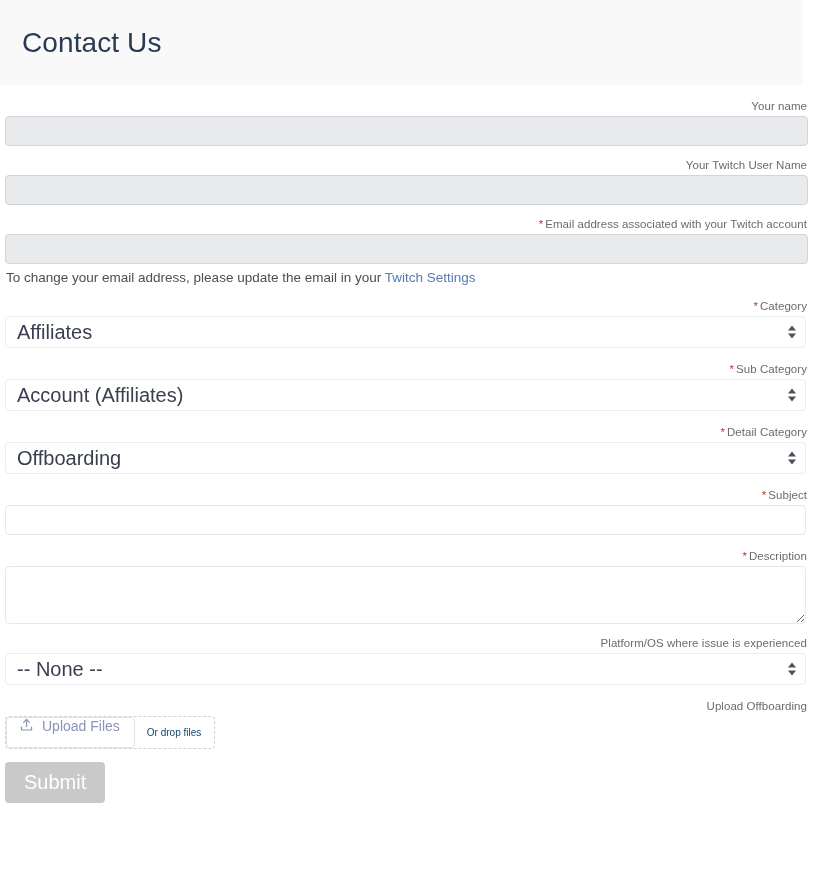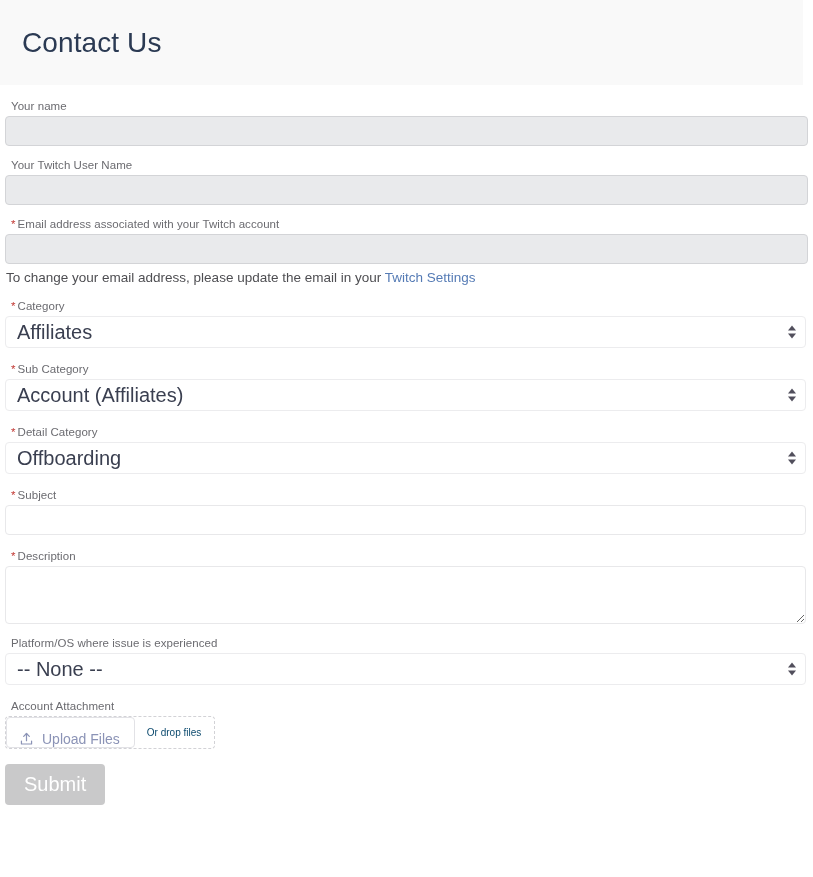--- a/index.html
+++ b/index.html
@@ -39,22 +39,23 @@
     box-sizing: border-box;
   }
   .field {
     margin-bottom: 0;
   }
   .field-label {
     display: block;
     font-size: 11.5px;
     color: #6b6b70;
     line-height: 14px;
-    margin: 0 0 3px 6px;
+    margin: 0 0 3px 18px;
     letter-spacing: 0.05px;
+    text-align: right;
   }
   .req {
     color: #c23934;
     font-size: 11.5px;
     margin-right: 2px;
     vertical-align: top;
     line-height: 14px;
   }
 
   
@@ -165,21 +166,21 @@
     display: inline-flex;
     align-items: center;
     border: 1px dashed #d2d2d6;
     border-radius: 4px;
     box-sizing: border-box;
     padding: 0;
     height: 33px;
   }
   .upload-btn {
     display: inline-flex;
-    align-items: flex-end;
+    align-items: flex-start;
     justify-content: center;
     gap: 8px;
     height: 31px;
     padding: 0 14px 0 12px;
     margin: 0;
     background: #ffffff;
     border: 1px solid #e2e2e6;
     border-radius: 4px;
     font-size: 14px;
     color: #8b93b6;
@@ -318,21 +319,21 @@
         <span class="arrow-up"></span>
         <span class="arrow-down"></span>
       </span>
     </div>
   </div>
 
   <div class="gap-c"></div>
 
   
   <div class="field">
-    <label class="field-label">Account Attachment</label>
+    <label class="field-label">Upload Offboarding</label>
     <div class="upload-zone">
       <button class="upload-btn" type="button">
         <span class="upload-icon">
           <svg width="15" height="15" viewBox="0 0 16 16" fill="none" xmlns="http://www.w3.org/2000/svg">
             <path d="M8 1.6 L8 9.3" stroke="#8b93b6" stroke-width="1.3" stroke-linecap="round"></path>
             <path d="M5 4.6 L8 1.6 L11 4.6" stroke="#8b93b6" stroke-width="1.3" stroke-linecap="round" stroke-linejoin="round"></path>
             <path d="M2.6 9.6 L2.6 12.8 L13.4 12.8 L13.4 9.6" stroke="#8b93b6" stroke-width="1.3" stroke-linecap="round" stroke-linejoin="round"></path>
           </svg>
         </span>
         <span>Upload Files</span>

